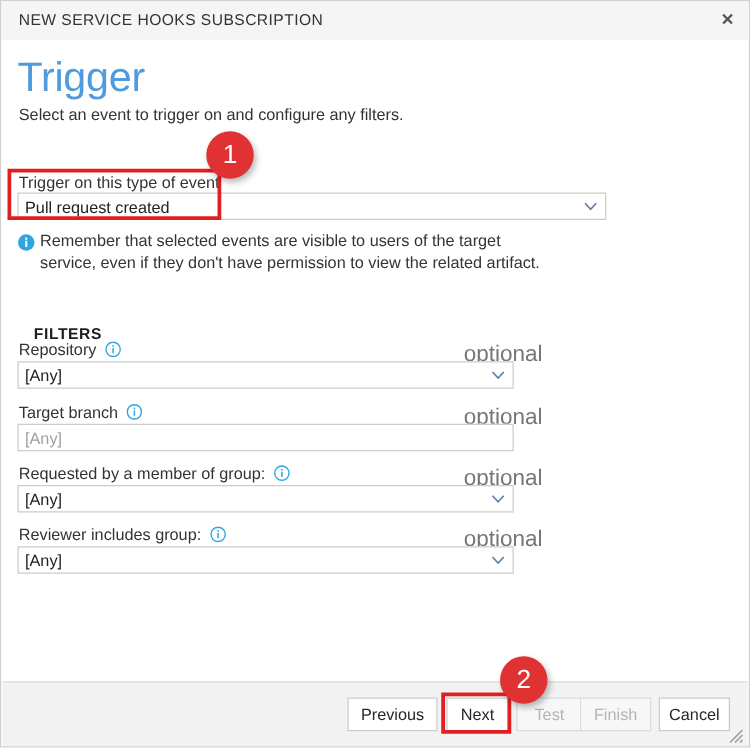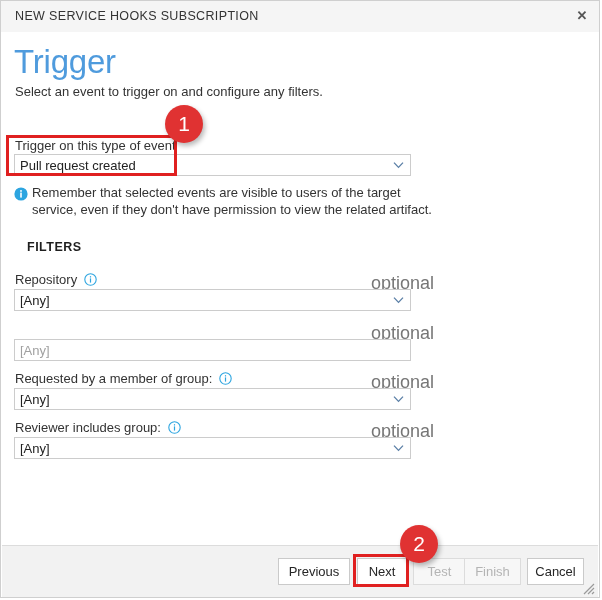--- a/index.html
+++ b/index.html
@@ -241,39 +241,39 @@
     <div class="close-btn">✕</div>
   </div>
 
   <div class="content">
 
     <div class="page-title">Trigger</div>
     <div class="page-subtitle">Select an event to trigger on and configure any filters.</div>
 
     <div class="field-label" style="left:14px; top:106px;">Trigger on this type of event</div>
 
-    <div class="input-box" style="left:13px; top:122px; width:397px;">
+    <div class="input-box" style="left:13px; top:122px; width:471px;">
       <span class="val">Pull request created</span>
       <span class="chev">
         <svg width="11" height="9" viewBox="0 0 11 9">
             <path d="M1 1.6 L5.5 6.4 L10 1.6" fill="none" stroke="#5a7fa6" stroke-width="1.3"></path>
           </svg>
       </span>
     </div>
 
     <span class="info-filled" style="left:13px; top:155px;">
       <svg width="14" height="14" viewBox="0 0 14 14">
         <circle cx="7" cy="7" r="6.6" fill="#2da5e0"></circle>
         <rect x="6.2" y="5.6" width="1.6" height="5" fill="#ffffff"></rect>
         <rect x="6.2" y="3.1" width="1.6" height="1.7" fill="#ffffff"></rect>
       </svg>
     </span>
     <div class="note" style="top:152px;">Remember that selected events are visible to users of the target service, even if they don't have permission to view the related artifact.</div>
 
-    <div class="filters-head" style="top:208px;padding-left:12px;">FILTERS</div>
+    <div class="filters-head" style="top:228px;padding-left:12px;">FILTERS</div>
 
     <div class="field-label" style="left:14px; top:240px;">
       <span>Repository</span>
       <span class="info-outline">
         <svg width="13" height="13" viewBox="0 0 13 13">
           <circle cx="6.5" cy="6.5" r="5.7" fill="#ffffff" stroke="#2da5e0" stroke-width="1.1"></circle>
           <rect x="5.9" y="5.4" width="1.2" height="4.2" fill="#2da5e0"></rect>
           <rect x="5.9" y="3.2" width="1.2" height="1.3" fill="#2da5e0"></rect>
         </svg>
       </span>
@@ -281,20 +281,30 @@
     <div class="optional-tag" style="left:370px; top:241px;">optional</div>
     <div class="input-box" style="left:13px; top:257px; width:397px;">
       <span class="val">[Any]</span>
       <span class="chev">
         <svg width="11" height="9" viewBox="0 0 11 9">
             <path d="M1 1.6 L5.5 6.4 L10 1.6" fill="none" stroke="#5a7fa6" stroke-width="1.3"></path>
           </svg>
       </span>
     </div>
 
+    <div class="field-label" style="left:14px; top:290px;">
+      <span>Target branch</span>
+      <span class="info-outline">
+        <svg width="13" height="13" viewBox="0 0 13 13">
+          <circle cx="6.5" cy="6.5" r="5.7" fill="#ffffff" stroke="#2da5e0" stroke-width="1.1"></circle>
+          <rect x="5.9" y="5.4" width="1.2" height="4.2" fill="#2da5e0"></rect>
+          <rect x="5.9" y="3.2" width="1.2" height="1.3" fill="#2da5e0"></rect>
+        </svg>
+      </span>
+    </div>
     <div class="optional-tag" style="left:370px; top:291px;">optional</div>
     <div class="input-box" style="left:13px; top:307px; width:397px;">
       <span class="ph">[Any]</span>
     </div>
 
     <div class="field-label" style="left:14px; top:339px;">
       <span>Requested by a member of group:</span>
       <span class="info-outline">
         <svg width="13" height="13" viewBox="0 0 13 13">
           <circle cx="6.5" cy="6.5" r="5.7" fill="#ffffff" stroke="#2da5e0" stroke-width="1.1"></circle>

